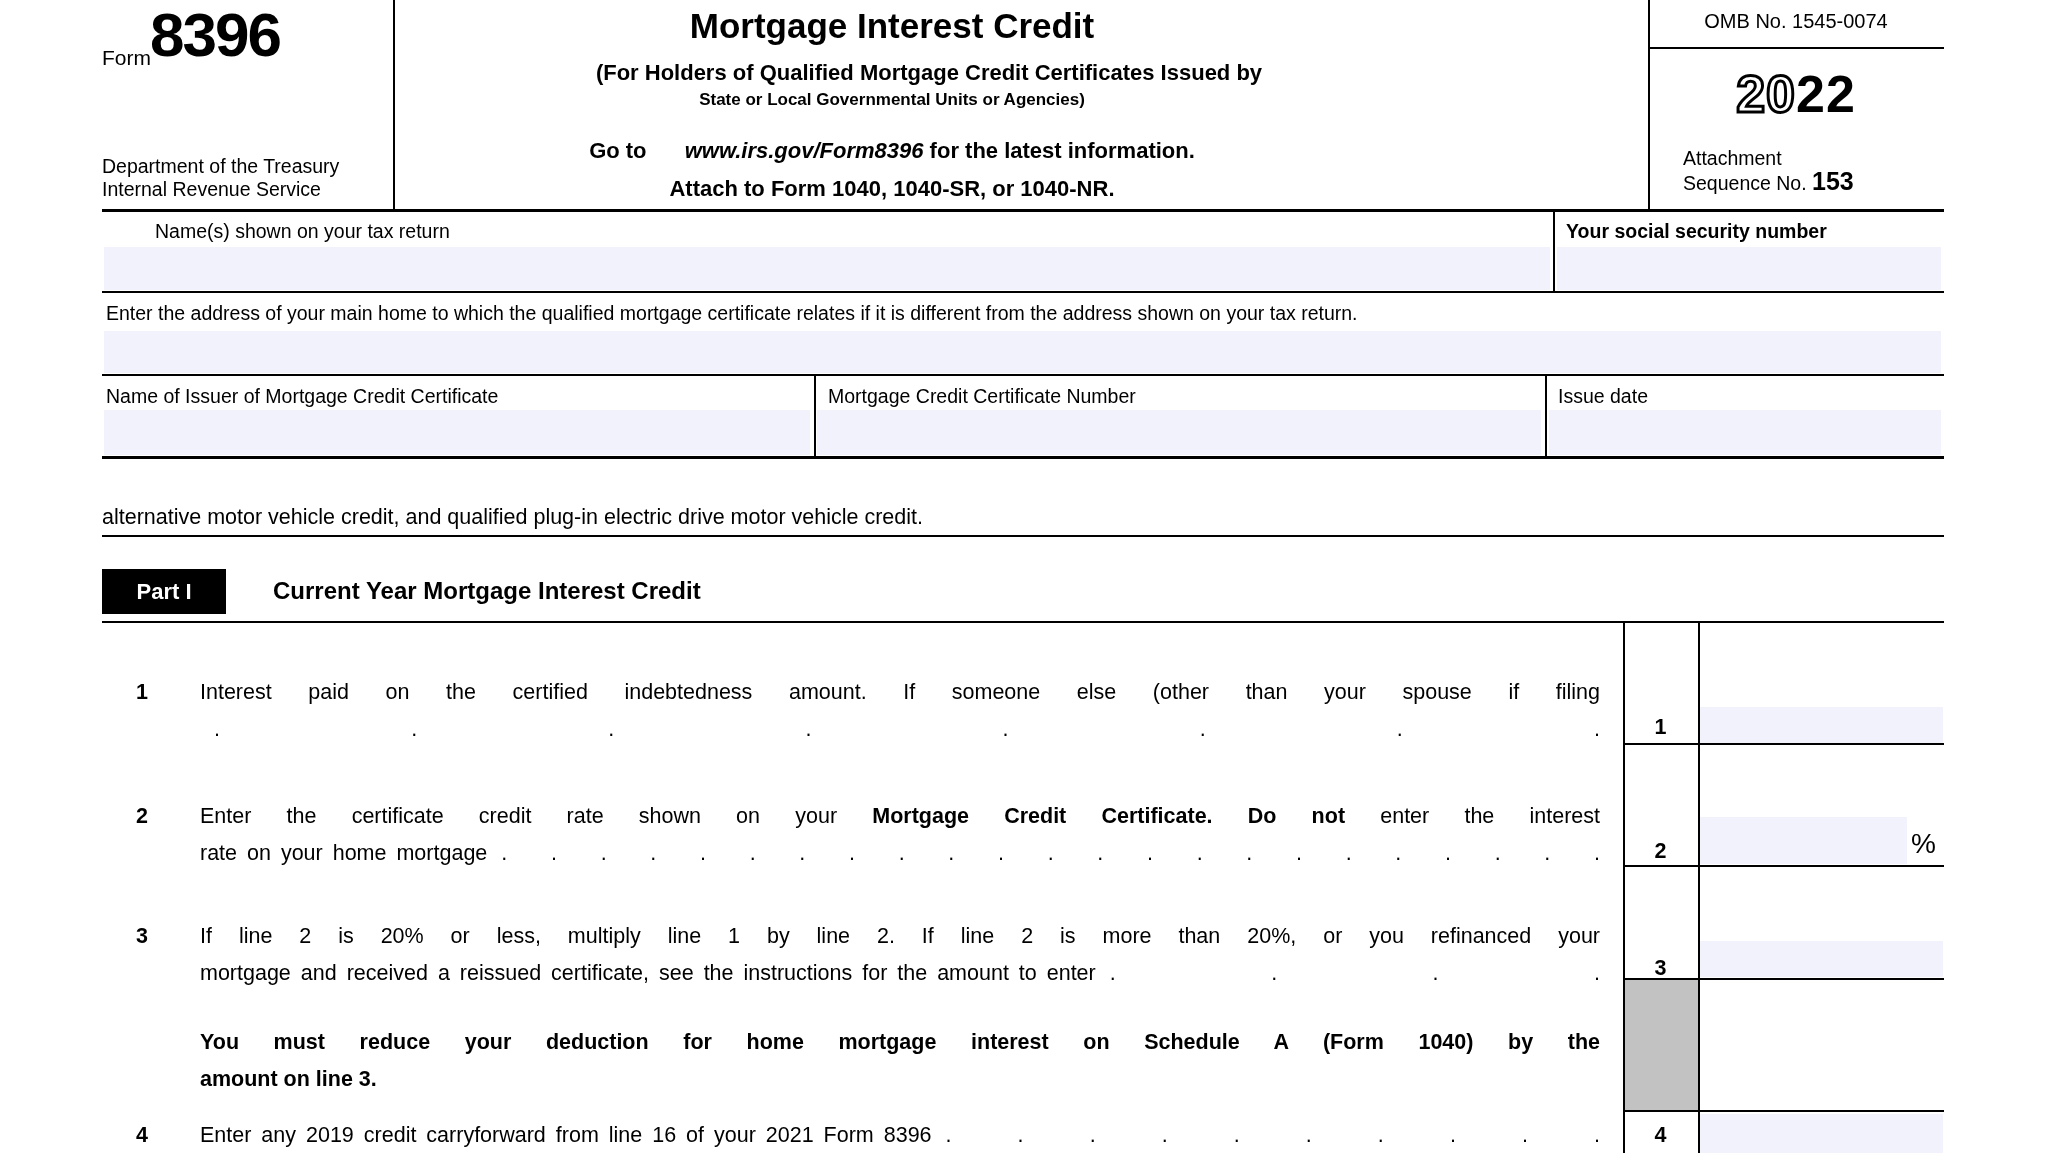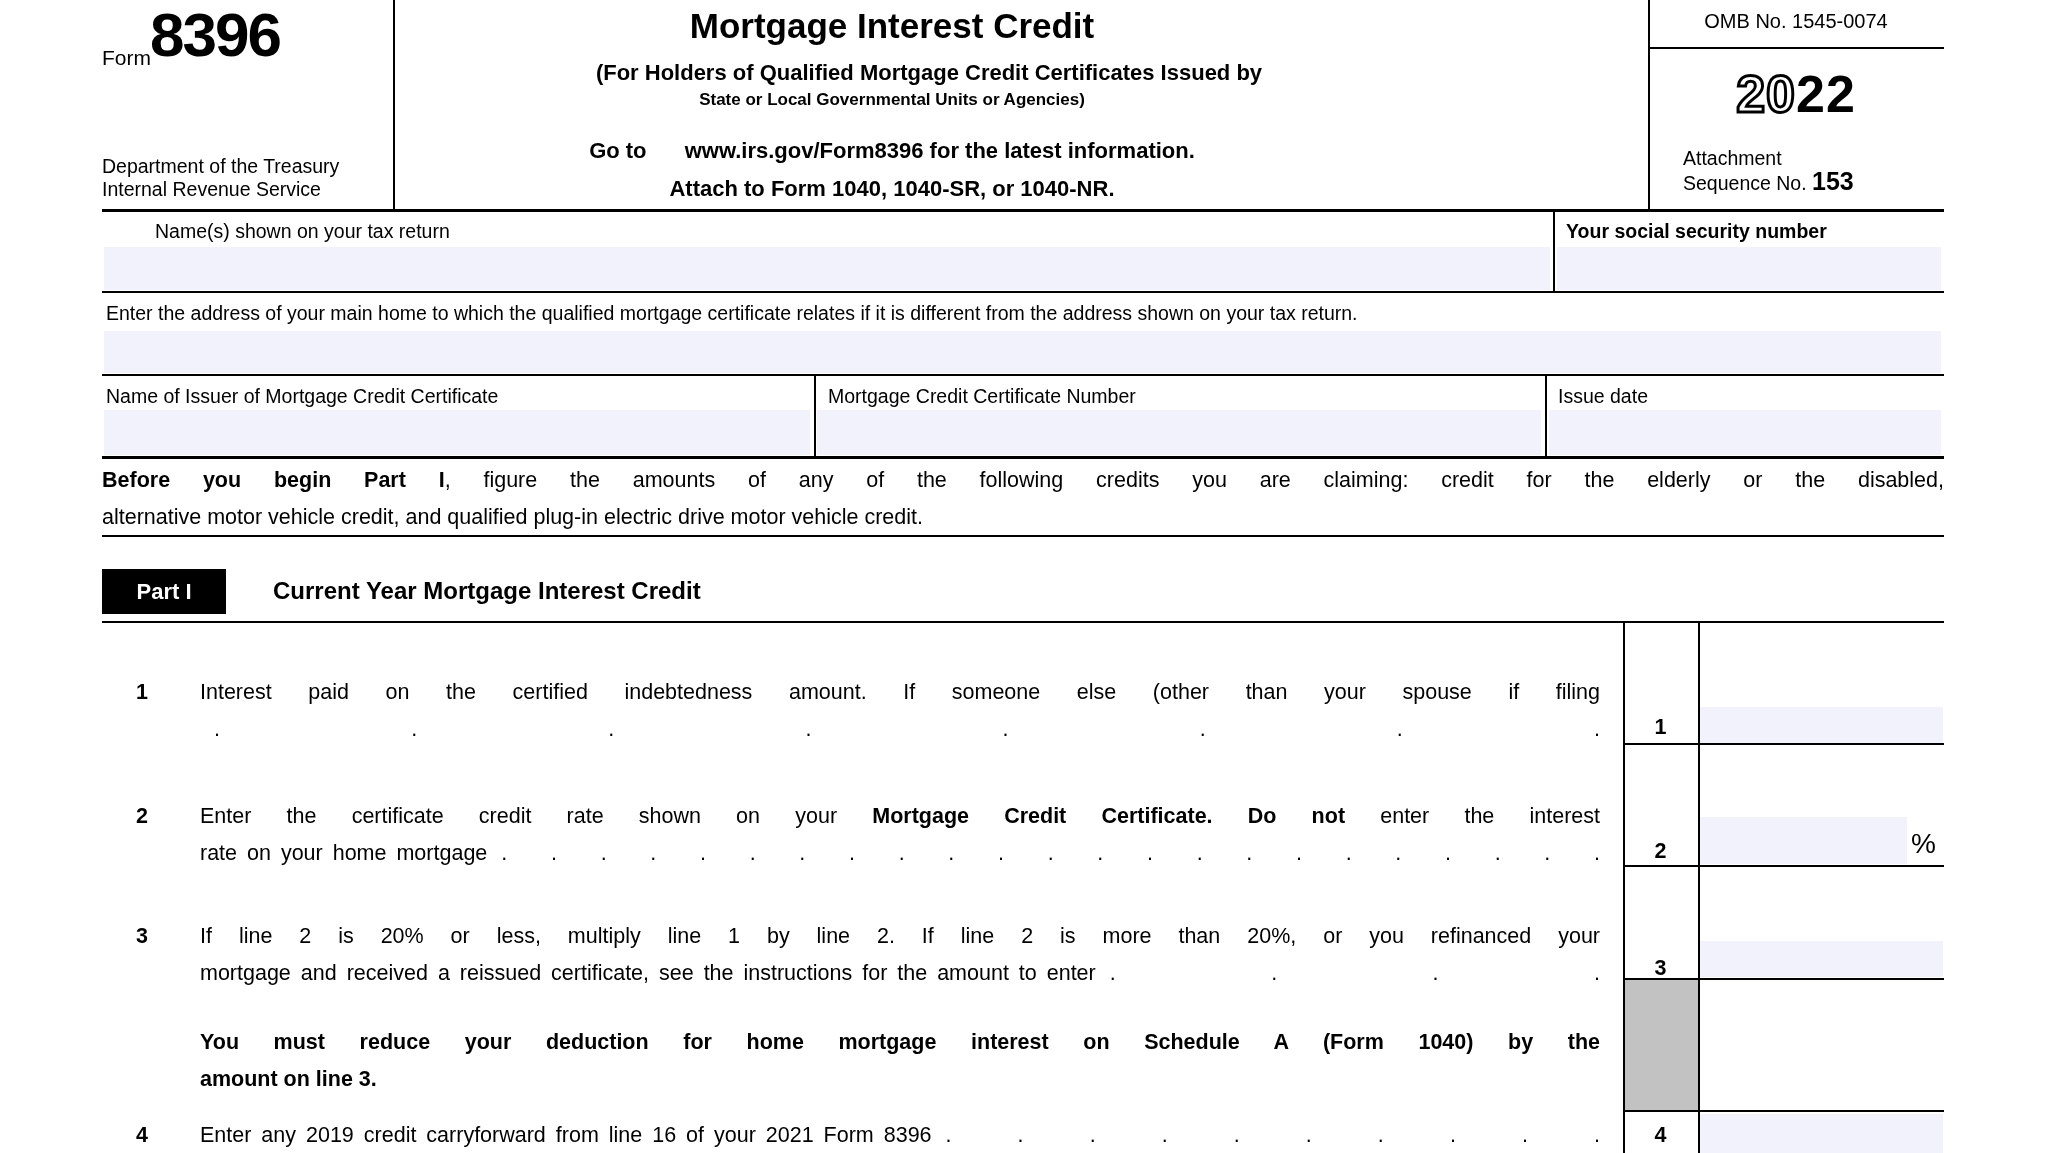--- a/index.html
+++ b/index.html
@@ -3,21 +3,21 @@
 <meta charset="utf-8">
 <style>
   html,body{margin:0;padding:0;background:#fff;}
   .page{position:relative;width:2048px;height:1153px;background:#ffffff;overflow:hidden;
         font-family:"Liberation Sans",sans-serif;color:#000;}
   .abs{position:absolute;}
   .hline{position:absolute;background:#000;}
   .vline{position:absolute;background:#000;width:2px;}
   .label{font-size:19.5px;line-height:23px;}
   .b{font-weight:bold;}
-  .i{margin-left:32px;}
+  .i{font-style:italic;margin-left:32px;}
   .field{position:absolute;background:#f1f2fb;border:none;outline:none;margin:0;
          padding:0 8px;font:21px "Liberation Sans",sans-serif;color:#000;box-sizing:border-box;}
   .tline{position:absolute;left:200px;width:1400px;font-size:21.5px;line-height:26px;}
   .fill{text-align:justify;text-align-last:justify;}
   .dotline{display:flex;}
   .dotline .t{white-space:pre;word-spacing:4px;}
   .dots{flex:1;display:block;text-align:justify;text-align-last:justify;overflow:hidden;
         margin-left:14px;}
   .lnum{position:absolute;left:136px;font-size:21.5px;font-weight:bold;line-height:26px;}
   .cnum{position:absolute;left:1623px;width:75px;text-align:center;font-size:21.5px;
@@ -66,21 +66,20 @@
   <div class="abs label" style="left:106px;top:385px;">Name of Issuer of Mortgage Credit Certificate</div>
   <div class="abs label" style="left:828px;top:385px;">Mortgage Credit Certificate Number</div>
   <div class="abs label" style="left:1558px;top:385px;text-align:right;">Issue date</div>
   <input class="field" style="left: 104px; top: 410px; width: 706px; height: 45px;" value="">
   <input class="field" style="left: 817px; top: 410px; width: 724px; height: 45px;" value="">
   <input class="field" style="left: 1549px; top: 410px; width: 392px; height: 45px;" value="">
   <div class="vline" style="left:814px;top:376px;height:80px;"></div>
   <div class="vline" style="left:1545px;top:376px;height:80px;"></div>
   <div class="hline" style="left:102px;top:456px;width:1842px;height:3px;"></div>
 
-  <div class="abs fill" style="left:102px;top:467px;width:1842px;font-size:21.5px;line-height:26px;"><span class="b">Before you begin Part I</span><span>, figure the amounts of any of the following credits you are claiming: credit for the elderly or the disabled,</span></div>
   <div class="abs" style="left:102px;top:504px;width:1842px;font-size:21.5px;line-height:26px;">alternative motor vehicle credit, and qualified plug-in electric drive motor vehicle credit.</div>
   <div class="hline" style="left:102px;top:535px;width:1842px;height:2px;"></div>
 
   <div class="abs" style="left:102px;top:569px;width:124px;height:45px;background:#000;color:#fff;font-size:22px;font-weight:bold;text-align:center;line-height:45px;">Part I</div>
   <div class="abs b" style="left:273px;top:577px;font-size:24px;">Current Year Mortgage Interest Credit</div>
 
   <div class="hline" style="left:102px;top:621px;width:1842px;height:2px;"></div>
   <div class="vline" style="left:1623px;top:621px;height:532px;"></div>
   <div class="vline" style="left:1698px;top:621px;height:532px;"></div>
   <div class="hline" style="left:1623px;top:743px;width:321px;height:2px;"></div>

